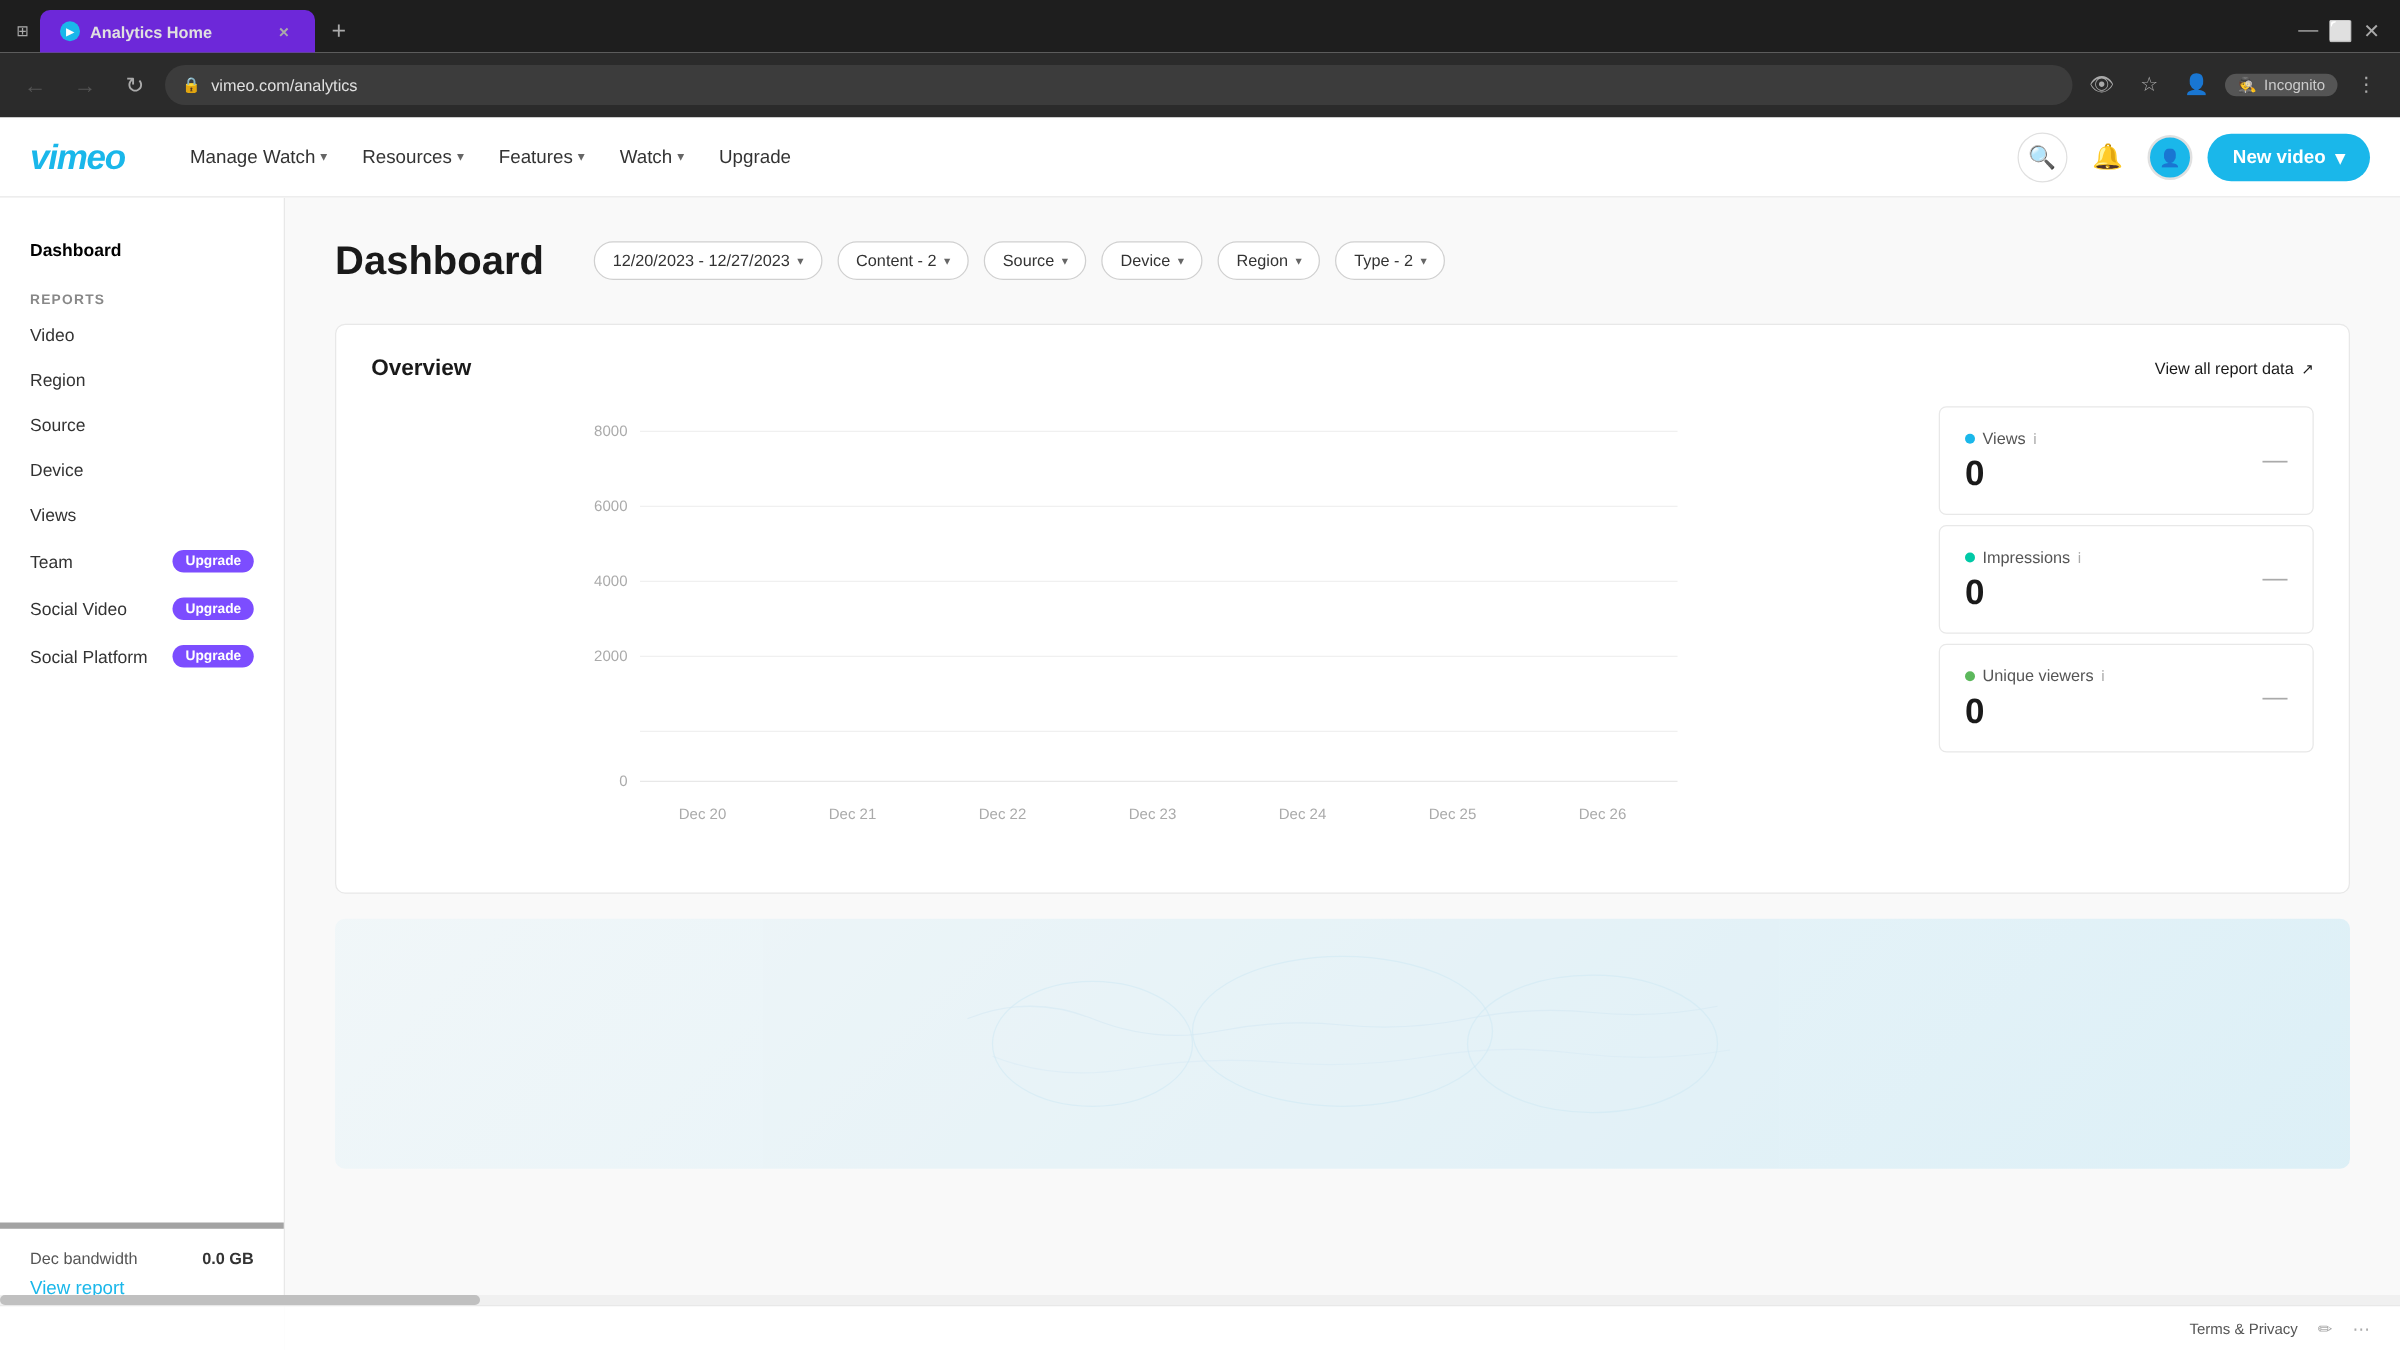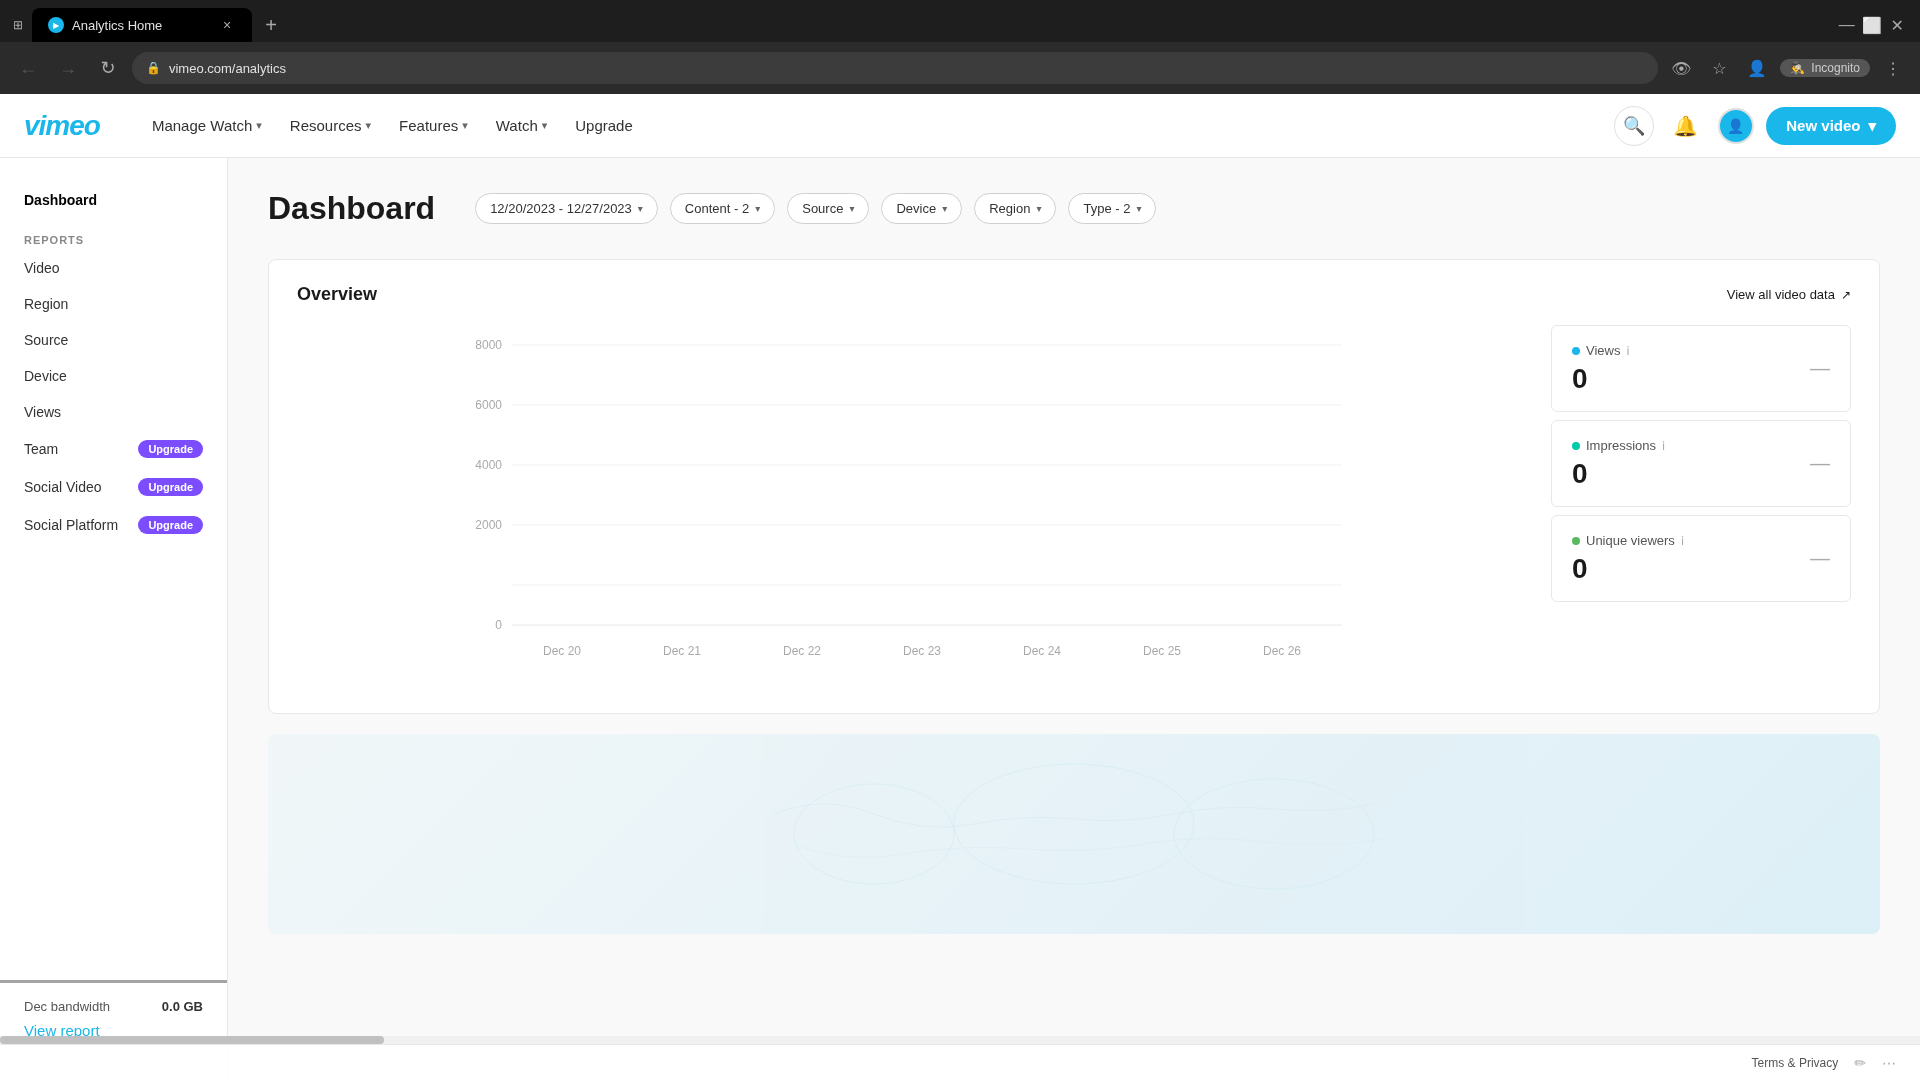--- a/index.html
+++ b/index.html
@@ -1,19 +1,19 @@
 <!DOCTYPE html>
 <html><head>
   <meta charset="utf-8">
   <style>
     * { margin: 0; padding: 0; box-sizing: border-box; }
     body { font-family: -apple-system, BlinkMacSystemFont, 'Segoe UI', sans-serif; background: #fff; width: 1920px; min-height: 1080px; overflow-x: hidden; }
     .browser-tab-bar { display: flex; align-items: center; padding: 8px 8px 0; background: #1e1e1e; height: 42px; gap: 4px; }
     .browser-tab { background: #3c3c3c; border-radius: 8px 8px 0 0; padding: 0 16px; height: 34px; display: flex; align-items: center; gap: 8px; min-width: 220px; }
-    .browser-tab.active { background: #000000; }
+    .browser-tab.active { background: #6d28d9; font-weight: bold; }
     .tab-favicon { width: 16px; height: 16px; background: #1ab7ea; border-radius: 50%; display: flex; align-items: center; justify-content: center; }
     .tab-favicon::after { content: '▶'; color: white; font-size: 8px; }
     .tab-title { color: #e0e0e0; font-size: 13px; flex: 1; white-space: nowrap; overflow: hidden; text-overflow: ellipsis; }
     .tab-close { color: #aaa; font-size: 14px; cursor: pointer; width: 18px; height: 18px; display: flex; align-items: center; justify-content: center; border-radius: 50%; }
     .tab-new { color: #aaa; font-size: 20px; width: 30px; height: 30px; display: flex; align-items: center; justify-content: center; border-radius: 50%; cursor: pointer; }
 
     .browser-nav { background: #2b2b2b; height: 52px; display: flex; align-items: center; padding: 0 12px; gap: 8px; }
     .nav-btn { color: #aaa; font-size: 18px; width: 32px; height: 32px; display: flex; align-items: center; justify-content: center; border-radius: 50%; cursor: pointer; background: none; border: none; }
     .nav-btn.disabled { color: #555; cursor: default; }
     .address-bar { flex: 1; background: #3c3c3c; border-radius: 20px; height: 32px; display: flex; align-items: center; padding: 0 14px; gap: 8px; }
@@ -43,21 +43,21 @@
     .main-layout { display: flex; flex: 1; overflow: hidden; }
 
     
     .sidebar { width: 228px; border-right: 1px solid #e8e8e8; background: #fff; padding: 24px 0; display: flex; flex-direction: column; flex-shrink: 0; }
     .sidebar-item { padding: 10px 24px; color: #333; font-size: 14px; cursor: pointer; border-radius: 0; font-weight: 500; }
     .sidebar-item.active { font-weight: 700; color: #000; }
     .sidebar-section-label { padding: 8px 24px 4px; color: #888; font-size: 11px; font-weight: 700; letter-spacing: 1px; text-transform: uppercase; margin-top: 8px; }
     .sidebar-item-row { display: flex; align-items: center; justify-content: space-between; padding: 10px 24px; cursor: pointer; }
     .sidebar-item-label { color: #333; font-size: 14px; font-weight: 500; }
     .upgrade-badge { background: #7c4dff; color: white; font-size: 11px; font-weight: 700; padding: 3px 10px; border-radius: 12px; }
-    .sidebar-bottom { margin-top: auto; padding: 16px 24px; border-top: 3px solid #a3a3a3; }
+    .sidebar-bottom { margin-top: auto; padding: 16px 24px; border-top: 5px solid #a3a3a3; }
     .bandwidth-row { display: flex; justify-content: space-between; align-items: center; margin-bottom: 8px; }
     .bandwidth-label { color: #555; font-size: 13px; }
     .bandwidth-value { color: #333; font-size: 13px; font-weight: 600; }
     .view-report-link { color: #1ab7ea; font-size: 15px; cursor: pointer; text-decoration: none; }
 
     
     .content { flex: 1; background: #f9f9f9; overflow-y: auto; padding: 32px 40px; }
 
     
     .dashboard-header { display: flex; align-items: center; gap: 24px; margin-bottom: 32px; flex-wrap: wrap; }
@@ -245,21 +245,21 @@
             <span>Type - 2</span>
             <span class="chevron-down">▾</span>
           </button>
         </div>
       </div>
 
       <div class="overview-card">
         <div class="overview-header">
           <h2 class="overview-title">Overview</h2>
           <a class="view-all-link">
-            <span>View all video data</span>
+            <span>View all report data</span>
             <span class="ext-icon">↗</span>
           </a>
         </div>
 
         <div class="chart-area">
 
           <div class="chart-svg-container">
             <svg width="100%" height="360" viewBox="0 0 900 360">
 
               <line x1="50" y1="20" x2="880" y2="20" stroke="#f0f0f0" stroke-width="1"></line>

